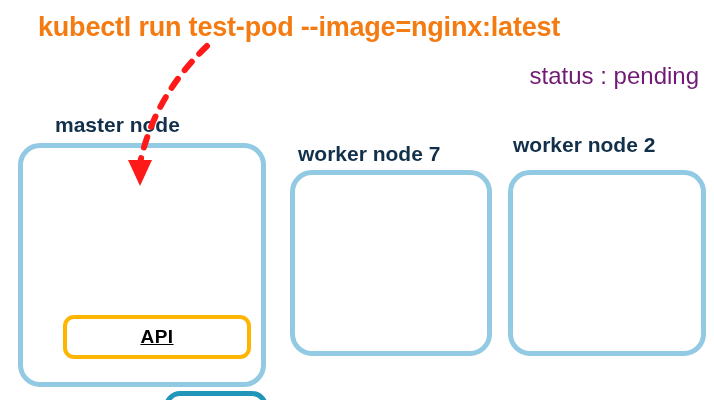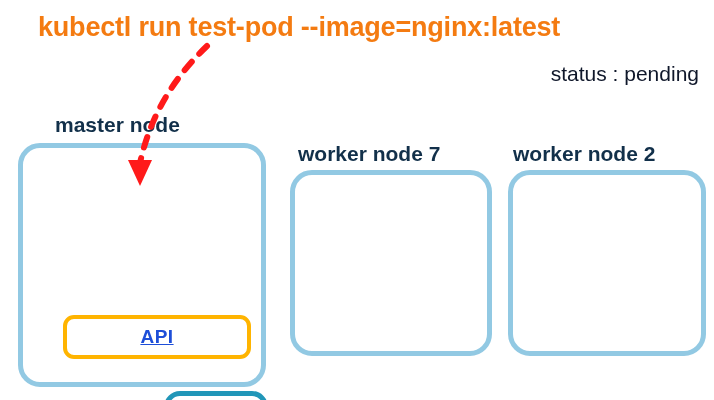--- a/index.html
+++ b/index.html
@@ -31,23 +31,23 @@
     color: #F47B11;
     letter-spacing: -0.2px;
     white-space: nowrap;
   }
 
   
   #status-line {
     position: absolute;
     right: 55px;
     top: 62px;
-    font-size: 21px;
+    font-size: 24px;
     font-weight: normal;
-    color: #0f172a;
+    color: #701a75;
     white-space: nowrap;
   }
 
   
   #arrow-layer {
     position: absolute;
     left: 0;
     top: 0;
     width: 714px;
     height: 400px;
@@ -57,21 +57,21 @@
   
   .node-label {
     position: absolute;
     font-size: 21px;
     font-weight: bold;
     color: #12304A;
     white-space: nowrap;
   }
   #master-node-label  { left: 55px;  top: 113px; }
   #worker-node-1-label{ left: 298px; top: 142px; }
-  #worker-node-2-label{ left: 513px; top: 142px; }
+  #worker-node-2-label{ left: 513px; top: 133px; }
 
   
   .node-box {
     position: absolute;
     border: 5px solid #92C9E3;
     border-radius: 22px;
     background: #ffffff;
     box-sizing: border-box;
   }
   #master-node-box  { left: 18px;  top: 143px; width: 248px; height: 244px; }
@@ -89,21 +89,21 @@
     border-radius: 11px;
     background: #ffffff;
     box-sizing: border-box;
     display: flex;
     align-items: center;
     justify-content: center;
   }
   #api-label {
     font-size: 19px;
     font-weight: bold;
-    color: #1d4ed8;
+    color: #000000;
     letter-spacing: 0.5px;
     text-decoration: underline;
   }
 
   
   #etcd-box {
     position: absolute;
     left: 141px;
     top: 243px;
     width: 104px;

